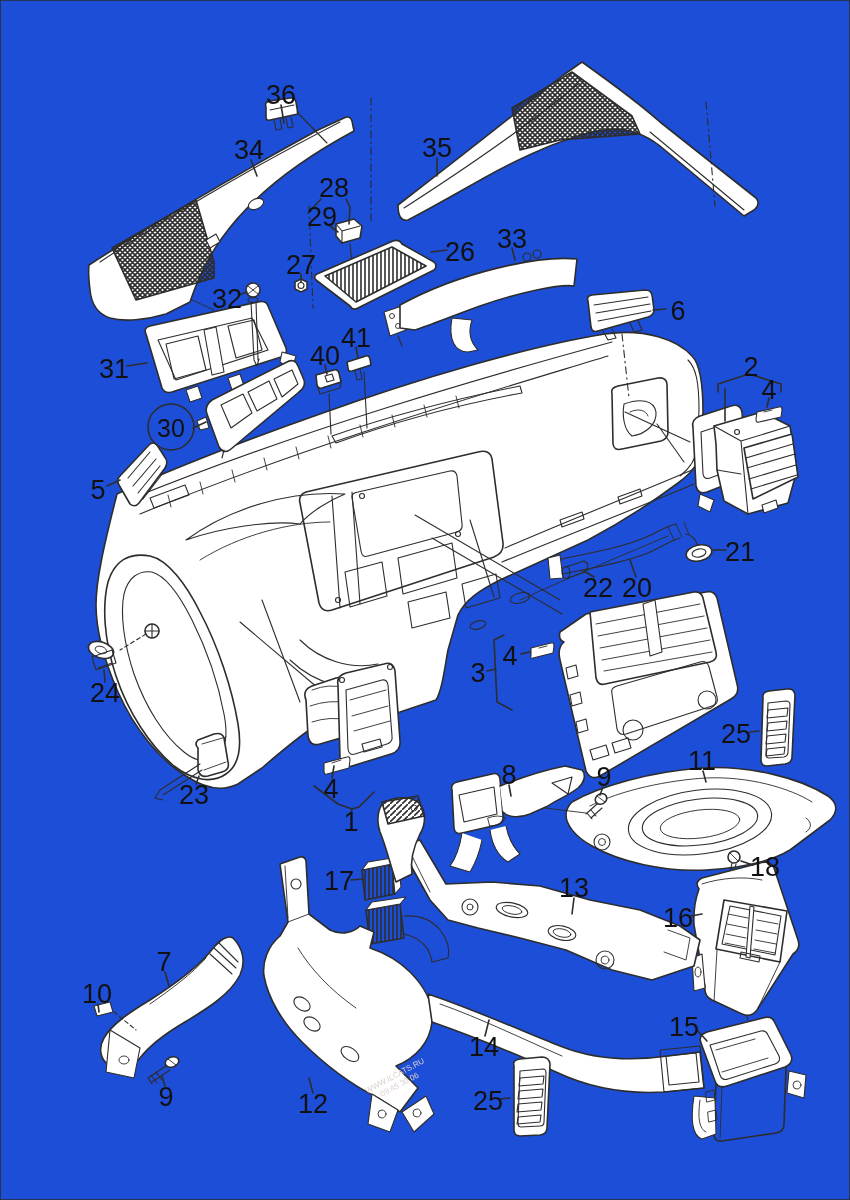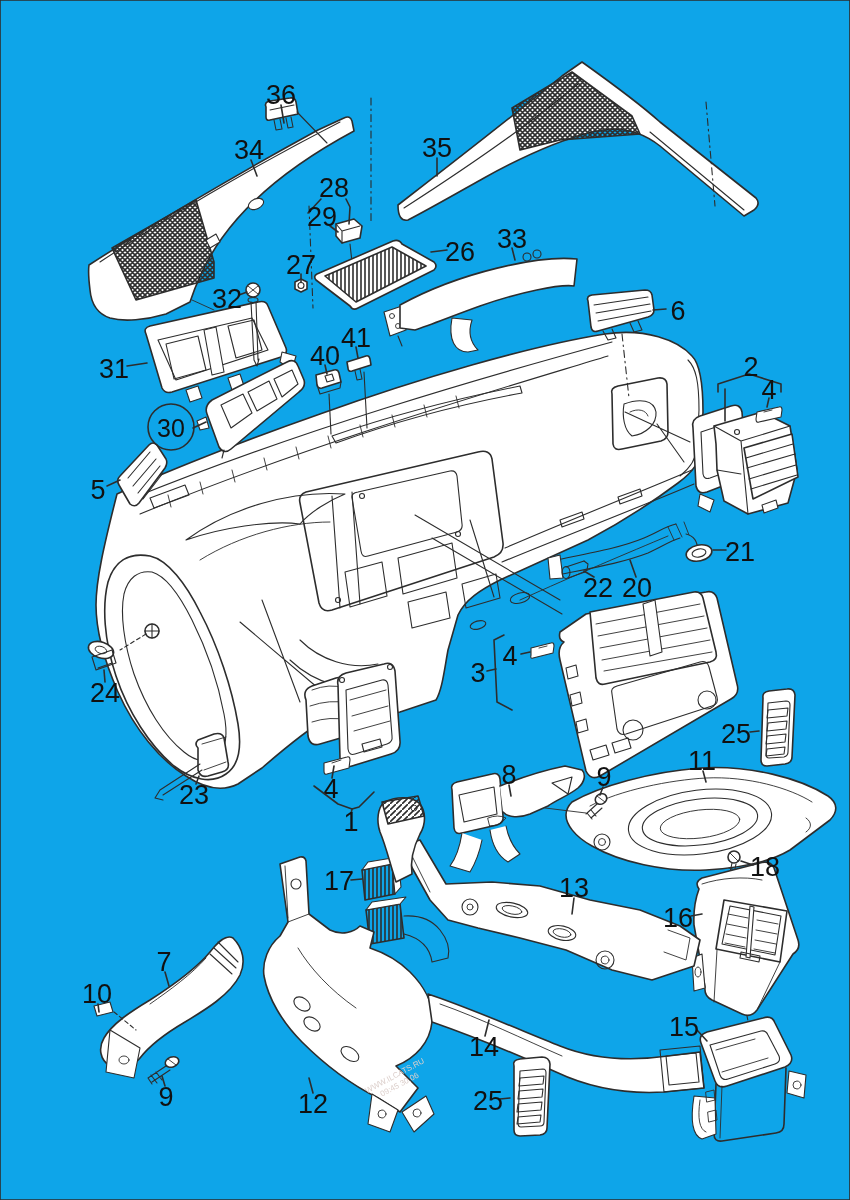--- a/index.html
+++ b/index.html
@@ -1,16 +1,16 @@
 <!DOCTYPE html>
 <html><head>
 <meta charset="utf-8">
 <style>
   html,body{margin:0;padding:0;background:#fff;}
-  .stage{position:relative;width:850px;height:1200px;background:#0ea5e9;overflow:hidden;
+  .stage{position:relative;width:850px;height:1200px;background:#1d4ed8;overflow:hidden;
          font-family:"Liberation Sans", sans-serif;}
   svg{position:absolute;left:0;top:0;}
   #art path,#art polyline,#art line,#art ellipse,#art circle,#art polygon,#art rect{
      fill:none;stroke:#2d2d2d;stroke-width:1.6;stroke-linecap:round;stroke-linejoin:round;}
   #art .fw{fill:#ffffff;}
   #art .thin{stroke-width:1.1;}
   #art .xthin{stroke-width:0.9;}
   #art .mesh{fill:url(#pmesh);}
   #art .hv{fill:url(#phv);}
   #art .hd{fill:url(#phd);}

